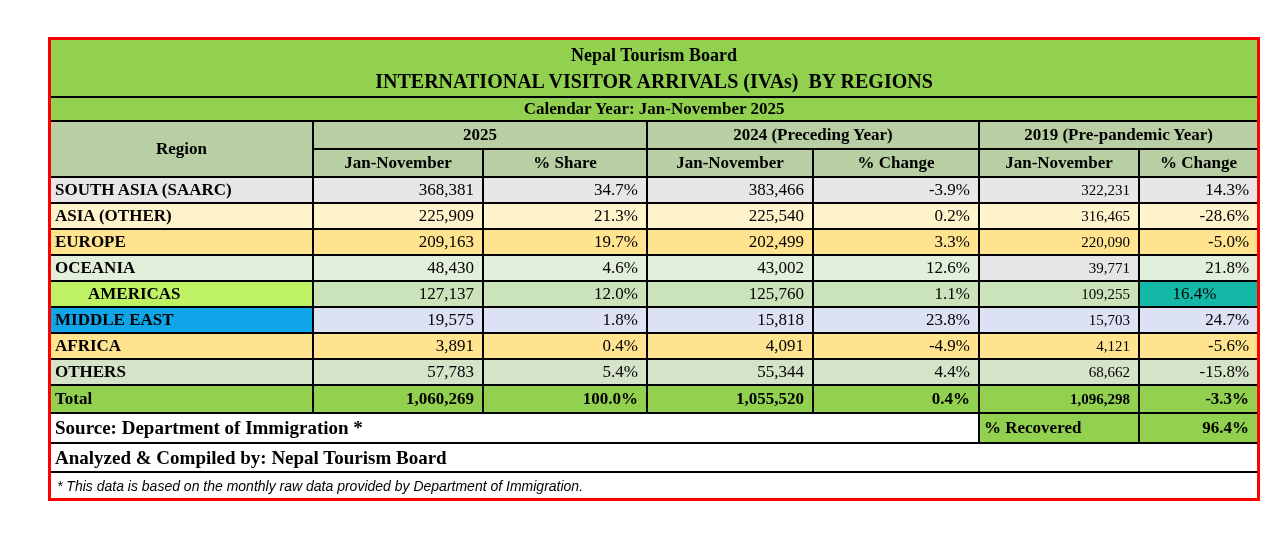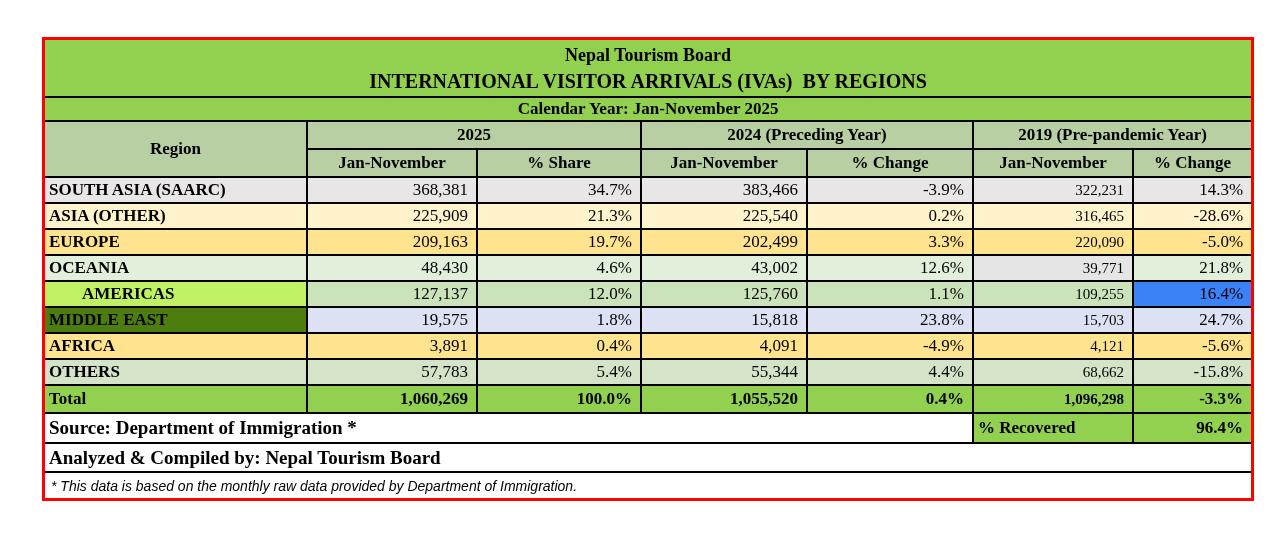--- a/index.html
+++ b/index.html
@@ -4,21 +4,21 @@
 <style>
   html, body {
     margin: 0; padding: 0;
     width: 1280px; height: 550px;
     background: #ffffff;
     font-family: "Liberation Serif", serif;
     color: #000;
   }
   .table-wrap {
     position: absolute;
-    left: 42px; top: 37px;
+    left: 48px; top: 37px;
     border: 3px solid #ff0000;
     background: #ffffff;
   }
   table {
     border-collapse: collapse;
     table-layout: fixed;
     width: 1206px;
   }
   td {
     border: 2px solid #000;
@@ -137,24 +137,24 @@
           <td class="num-cell num-small" style="background: #e5e5e5;">39,771</td>
           <td class="num-cell" style="background: rgb(226, 239, 218);">21.8%</td>
         </tr>
         <tr>
           <td class="region-cell" style="background: #bef264; padding-left: 37px;">AMERICAS</td>
           <td class="num-cell" style="background: rgb(203, 227, 186);">127,137</td>
           <td class="num-cell" style="background: rgb(203, 227, 186);">12.0%</td>
           <td class="num-cell" style="background: rgb(203, 227, 186);">125,760</td>
           <td class="num-cell" style="background: rgb(203, 227, 186);">1.1%</td>
           <td class="num-cell num-small" style="background: rgb(203, 227, 186);">109,255</td>
-          <td class="num-cell" style="background: #3b82f6;">16.4%</td>
-        </tr>
-        <tr>
-          <td class="region-cell" style="background: #4d7c0f;">MIDDLE EAST</td>
+          <td class="num-cell" style="background: #14b8a6; text-align: center;">16.4%</td>
+        </tr>
+        <tr>
+          <td class="region-cell" style="background: #0ea5e9;">MIDDLE EAST</td>
           <td class="num-cell" style="background: rgb(220, 226, 243);">19,575</td>
           <td class="num-cell" style="background: rgb(220, 226, 243);">1.8%</td>
           <td class="num-cell" style="background: rgb(220, 226, 243);">15,818</td>
           <td class="num-cell" style="background: rgb(220, 226, 243); padding-left: 24px;">23.8%</td>
           <td class="num-cell num-small" style="background: rgb(220, 226, 243);">15,703</td>
           <td class="num-cell" style="background: rgb(220, 226, 243);">24.7%</td>
         </tr>
         <tr>
           <td class="region-cell" style="background: rgb(255, 227, 143);">AFRICA</td>
           <td class="num-cell" style="background: rgb(255, 227, 143);">3,891</td>

